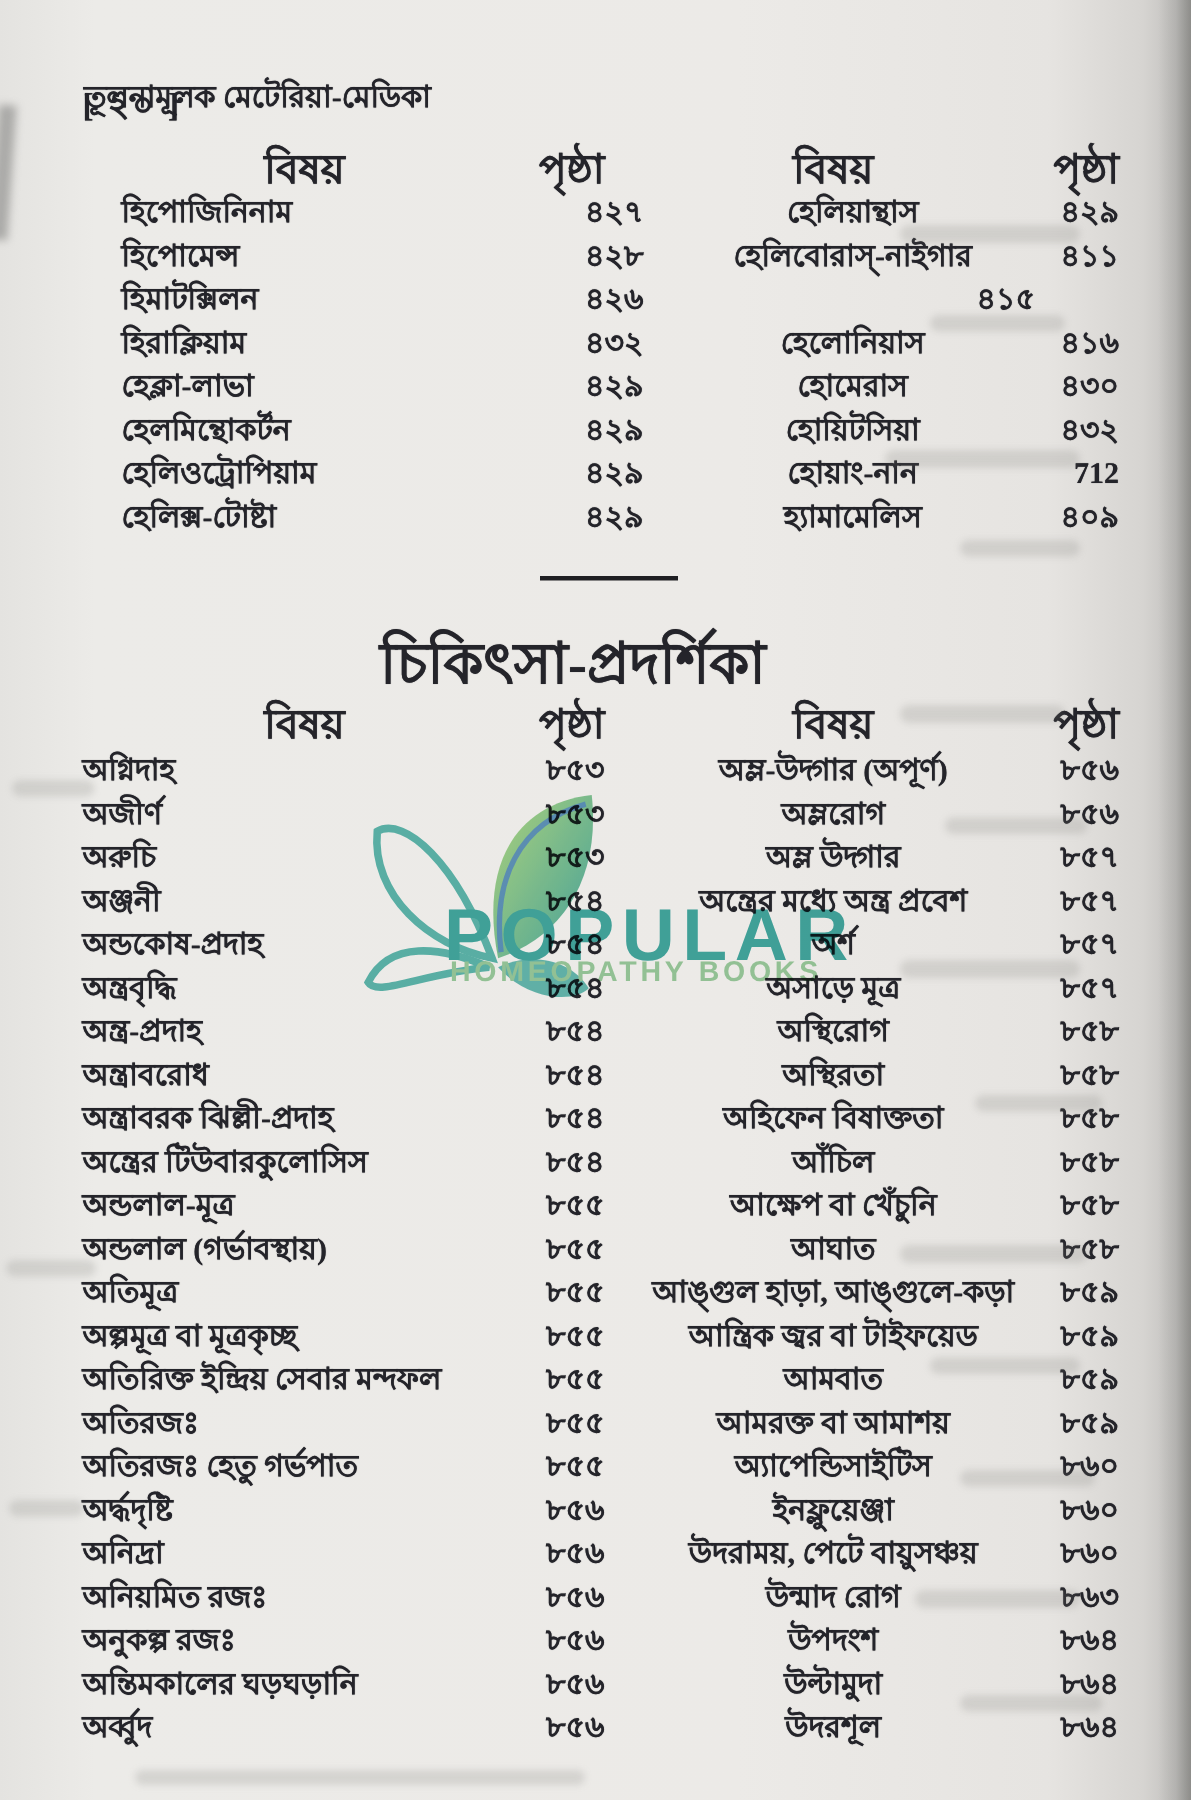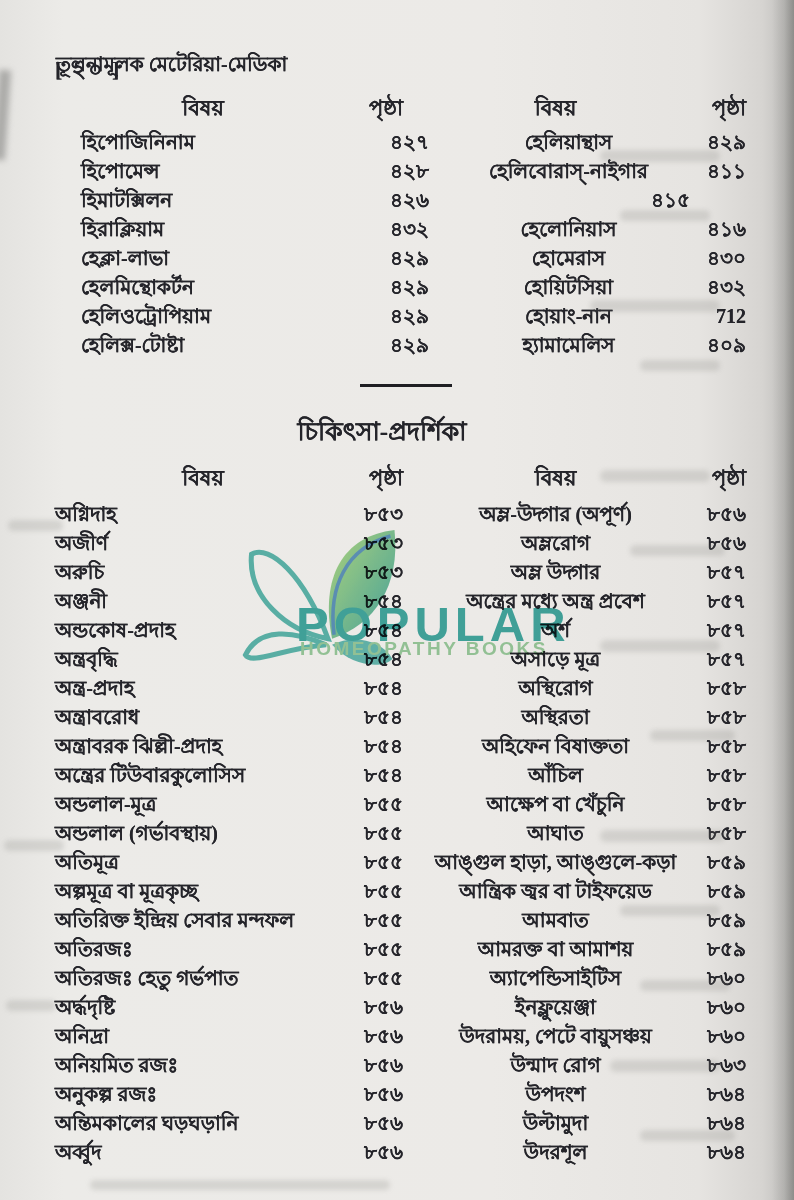--- a/index.html
+++ b/index.html
@@ -30,21 +30,21 @@
 
   .running-head{position:absolute;left:55px;right:48px;top:48px;height:36px;}
   .pgnum{position:absolute;left:0;top:4px;font-size:22px;font-weight:700;letter-spacing:2px;}
   .book-title{position:absolute;left:0;right:40px;top:0;margin:1px;text-align:left;
     font-size:20px;font-weight:700;}
 
   .colheads,.trow{
     display:grid;grid-template-columns:296px 52px 1fr 56px;
     align-items:baseline;
   }
-  .colheads{position:absolute;left:55px;right:48px;font-size:21px;font-weight:700;}
+  .colheads{position:absolute;left:55px;right:48px;font-size:27px;font-weight:700;}
   .colheads.s1{top:92px;}
   .colheads.s2{top:462px;}
   .hsl{text-align:center;}
   .hpl{text-align:right;}
   .hsr{text-align:center;padding-left:18px;}
   .hpr{text-align:right;}
 
   .rows{position:absolute;left:55px;right:48px;}
   #s1rows{top:128px;margin-left:26px;}
   #s2rows{top:500px;}
@@ -52,21 +52,21 @@
   .cell{overflow:visible;}
   .cell.sl{text-align:left;}
   .cell.pl{text-align:right;}
   .cell.sr{padding-left:18px;text-align:center;}
   .cell.pr{text-align:right;}
 
   .divider{position:absolute;left:360px;top:384px;width:92px;height:0;
     border-top:3px solid #1f1f23;filter:blur(.4px);}
 
   .sec-title{position:absolute;left:0;right:30px;top:412px;margin:0;text-align:center;
-    font-size:25px;font-weight:700;}
+    font-size:38px;font-weight:700;}
 
   
   .watermark{position:absolute;left:0;top:0;width:100%;height:100%;
     pointer-events:none;mix-blend-mode:multiply;opacity:.92;}
   .wm-leaf{position:absolute;left:240px;top:526px;width:164px;height:146px;}
   .wm-line1{position:absolute;left:296px;top:596px;
     font-family:"Liberation Sans","DejaVu Sans",sans-serif;
     font-size:49px;font-weight:800;letter-spacing:5px;}
   .wm-line2{position:absolute;left:300px;top:638px;
     font-family:"Liberation Sans","DejaVu Sans",sans-serif;

